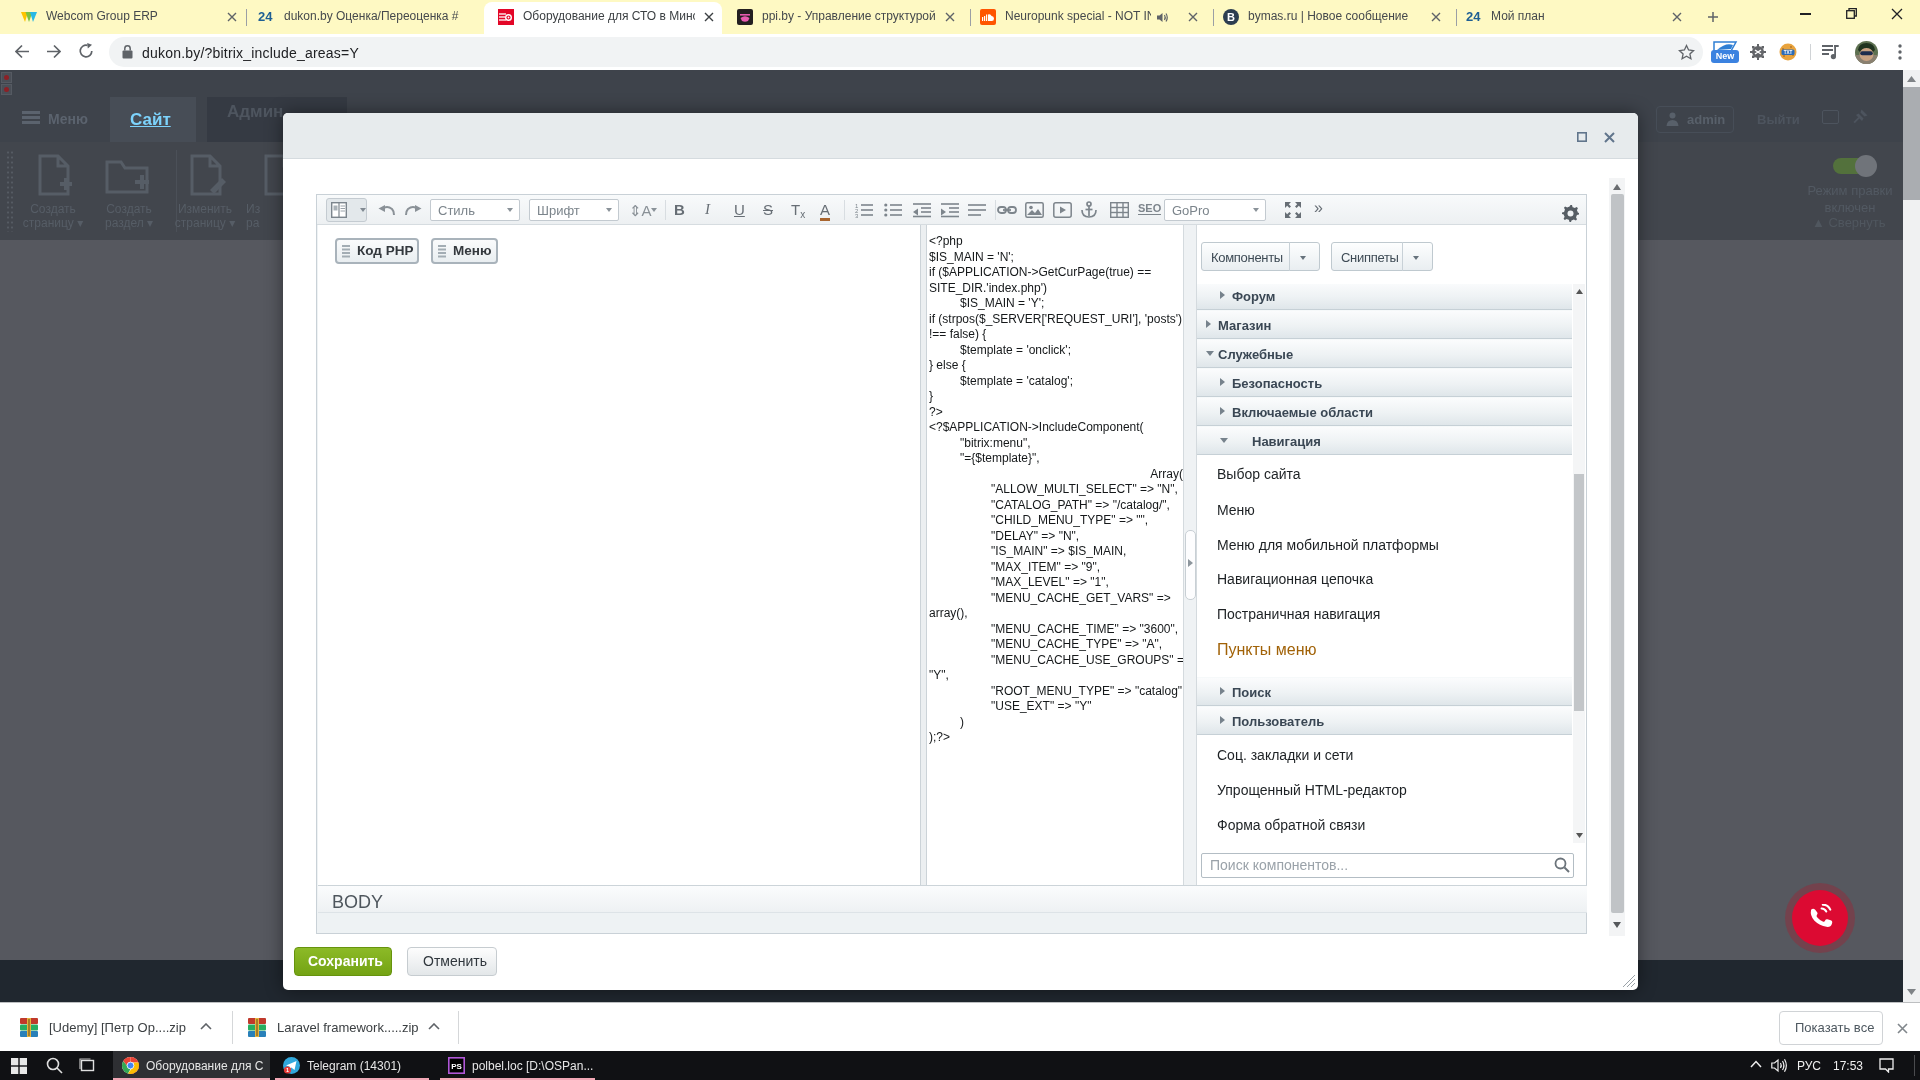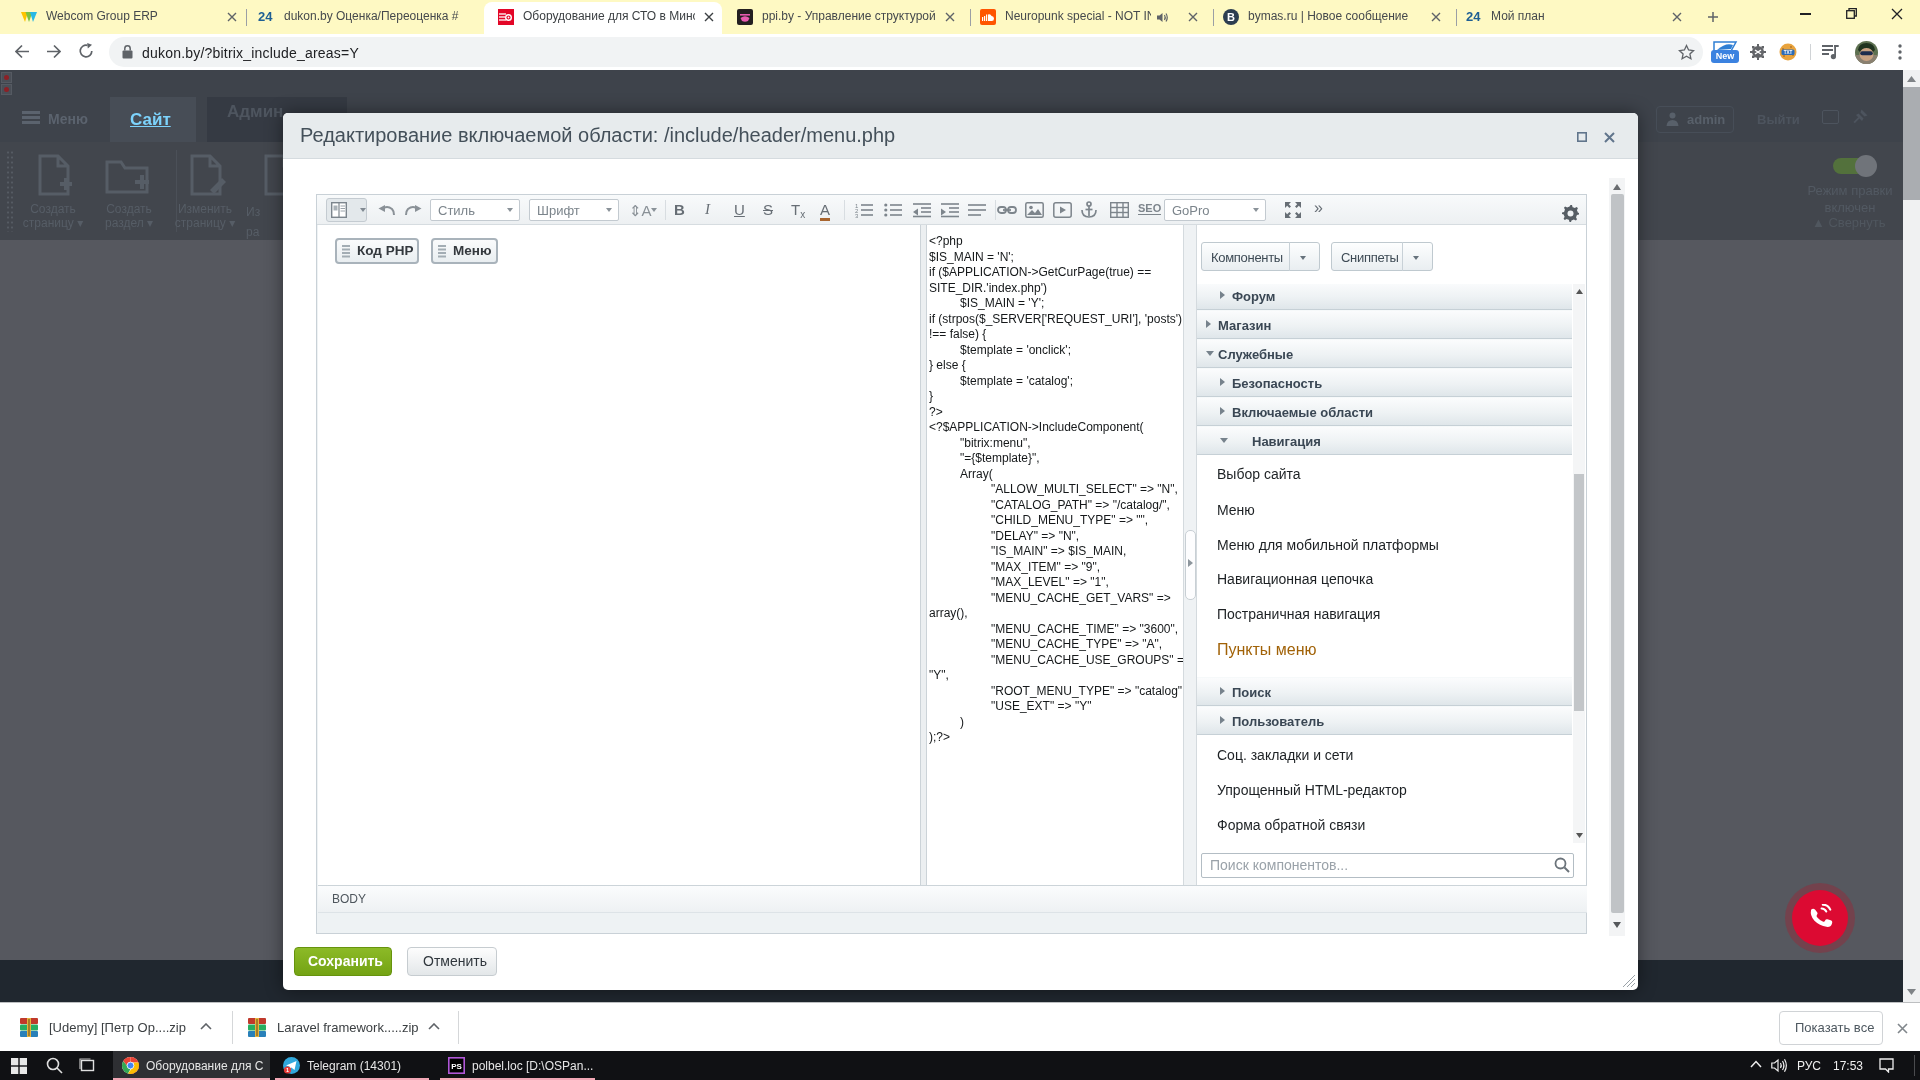--- a/index.html
+++ b/index.html
@@ -212,21 +212,21 @@
       <path d="M28 38 L40 26 L44 30 L32 42 Z" fill="#565d66"></path>
     </svg>
 <svg class="ab" style="left:256px;top:82px;" width="46" height="46" viewBox="0 0 46 46">
       <path d="M10 4 L28 4 L38 14 L38 42 L10 42 Z M28 4 L28 14 L38 14" fill="none" stroke="#565d66" stroke-width="3"></path>
       <path d="M28 38 L40 26 L44 30 L32 42 Z" fill="#565d66"></path>
     </svg>
 <div class="ab" style="left:176px;top:80px;width:1px;height:82px;background:#4b5058;"></div>
 <div class="ab" style="left:12px;top:132px;width:82px;font-size:12px;color:#565d66;text-align:center;line-height:14px;">Создать<br>страницу ▾</div>
 <div class="ab" style="left:88px;top:132px;width:82px;font-size:12px;color:#565d66;text-align:center;line-height:14px;">Создать<br>раздел ▾</div>
 <div class="ab" style="left:164px;top:132px;width:82px;font-size:12px;color:#565d66;text-align:center;line-height:14px;">Изменить<br>страницу ▾</div>
-<div class="ab" style="left:246px;top:132px;width:60px;font-size:12px;color:#565d66;text-align:left;line-height:20px;">Из<br>ра</div>
+<div class="ab" style="left:246px;top:132px;width:60px;font-size:12px;color:#565d66;text-align:left;line-height:14px;">Из<br>ра</div>
 <div class="ab" style="left:1833px;top:88px;width:36px;height:16px;background:#53713c;border-radius:8px;"></div>
 <div class="ab" style="left:1855px;top:85px;width:22px;height:22px;background:#70747a;border-radius:50%;"></div>
 <div class="ab" style="left:1800px;top:112px;width:100px;font-size:13px;color:#525962;text-align:center;line-height:17px;">Режим правки<br>включен</div>
 <div class="ab" style="left:1812px;top:145px;font-size:13px;color:#50575f;">▲ Свернуть</div>
 <div class="ab" style="left:996px;top:80px;width:8px;height:82px;background-image:radial-gradient(circle,#50555d 1px,transparent 1.2px);background-size:4px 5px;"></div>
 <div class="ab" style="left:1px;top:2px;width:11px;height:11px;background:#4a4f57;border:1px solid #555a62;"></div>
 <div class="ab" style="left:3.5px;top:4.5px;width:5px;height:5px;background:#8c2026;border-radius:50%;"></div>
 <div class="ab" style="left:1px;top:14px;width:11px;height:11px;background:#4a4f57;border:1px solid #555a62;"></div>
 <div class="ab" style="left:3.5px;top:16.5px;width:5px;height:5px;background:#8c2026;border-radius:50%;"></div>
 <div class="ab" style="left:0;top:890px;width:1920px;height:42px;background:#20272f;"></div>
@@ -242,21 +242,20 @@
 <svg class="ab" style="left:4px;top:6px;" width="9" height="6" viewBox="0 0 9 6">
       <polygon points="4.5,0 9,6 0,6" fill="#7f8387"></polygon>
     </svg>
 <div class="ab" style="left:0;top:17px;width:17px;height:113px;background:#aaadb1;"></div>
 <svg class="ab" style="left:4px;top:919px;" width="9" height="6" viewBox="0 0 9 6">
       <polygon points="4.5,6 9,0 0,0" fill="#7f8387"></polygon>
     </svg>
 </div>
 <div class="ab" style="left:283px;top:113px;width:1355px;height:877px;background:#fff;border-radius:5px;box-shadow:0 0 18px rgba(0,0,0,0.45);">
 <div class="ab" style="left:0;top:0;width:1355px;height:46px;background:#e7ebed;border-radius:5px 5px 0 0;border-bottom:1px solid #d5dbdf;"></div>
-<div class="ab" style="left:17px;top:11px;font-size:20px;color:#44505a;">Редактирование включаемой области: /include/header/menu.php</div>
 <svg class="ab" style="left:1294px;top:19px;" width="10" height="10" viewBox="0 0 10 10">
       <rect x="0.8" y="0.8" width="8.4" height="8.4" fill="none" stroke="#61758c" stroke-width="1.6"></rect>
     </svg>
 <svg class="ab" style="left:1321px;top:19px;" width="11" height="11" viewBox="0 0 11 11">
       <path d="M1 1 L10 10 M10 1 L1 10" stroke="#61758c" stroke-width="2"></path>
     </svg>
 <div class="ab" style="left:33px;top:81px;width:1271px;height:740px;border:1px solid #c9d1d7;background:#eef2f4;">
 <div class="ab" style="left:0;top:0;width:1269px;height:30px;background:linear-gradient(#f8fafb,#edf0f2);border-bottom:1px solid #d6dce0;"></div>
       <div class="ab" style="left:9px;top:3px;width:41px;height:24px;background:#e3e8eb;border:1px solid #c4cbd1;border-radius:3px;"></div>
       <svg class="ab" style="left:14px;top:7px;" width="16" height="16" viewBox="0 0 16 16">
@@ -416,21 +415,21 @@
         <div style="padding-left:0px;">if (strpos($_SERVER['REQUEST_URI'], 'posts')</div>
         <div style="padding-left:0px;">!== false) {</div>
         <div style="padding-left:31px;">$template = 'onclick';</div>
         <div style="padding-left:0px;">} else {</div>
         <div style="padding-left:31px;">$template = 'catalog';</div>
         <div style="padding-left:0px;">}</div>
         <div style="padding-left:0px;">?&gt;</div>
         <div style="padding-left:0px;">&lt;?$APPLICATION-&gt;IncludeComponent(</div>
         <div style="padding-left:31px;">"bitrix:menu",</div>
         <div style="padding-left:31px;">"={$template}",</div>
-        <div style="padding-left:31px;">Array(</div>
+        <div style="padding-left:31px;text-align:right;">Array(</div>
         <div style="padding-left:62px;">"ALLOW_MULTI_SELECT" =&gt; "N",</div>
         <div style="padding-left:62px;">"CATALOG_PATH" =&gt; "/catalog/",</div>
         <div style="padding-left:62px;">"CHILD_MENU_TYPE" =&gt; "",</div>
         <div style="padding-left:62px;">"DELAY" =&gt; "N",</div>
         <div style="padding-left:62px;">"IS_MAIN" =&gt; $IS_MAIN,</div>
         <div style="padding-left:62px;">"MAX_ITEM" =&gt; "9",</div>
         <div style="padding-left:62px;">"MAX_LEVEL" =&gt; "1",</div>
         <div style="padding-left:62px;">"MENU_CACHE_GET_VARS" =&gt;</div>
         <div style="padding-left:0px;">array(),</div>
         <div style="padding-left:62px;">"MENU_CACHE_TIME" =&gt; "3600",</div>
@@ -497,21 +496,21 @@
           <polygon points="3.5,5 7,0 0,0" fill="#555"></polygon>
         </svg>
       </div>
       <div class="ab" style="left:884px;top:658px;width:373px;height:25px;background:#fff;border:1px solid #b3bdc4;border-radius:2px;"></div>
       <div class="ab" style="left:893px;top:662px;font-size:14px;color:#9aa2a9;">Поиск компонентов...</div>
       <svg class="ab" style="left:1237px;top:662px;" width="16" height="16" viewBox="0 0 16 16">
         <circle cx="6.5" cy="6.5" r="5" fill="none" stroke="#6b737a" stroke-width="1.8"></circle>
         <line x1="10.5" y1="10.5" x2="15" y2="15" stroke="#6b737a" stroke-width="2"></line>
       </svg>
       <div class="ab" style="left:1px;top:690px;width:1269px;height:28px;background:linear-gradient(#fbfcfd,#eef1f3);border-top:1px solid #ccd4d9;border-bottom:1px solid #dde3e7;"></div>
-      <div class="ab" style="left:15px;top:697px;font-size:12px;color:#4e565d;">BODY</div>
+      <div class="ab" style="left:15px;top:697px;font-size:18px;color:#4e565d;">BODY</div>
 </div>
 <div class="ab" style="left:1326px;top:65px;width:16px;height:758px;background:#f3f4f5;">
 <svg class="ab" style="left:4px;top:6px;" width="8" height="6" viewBox="0 0 8 6">
         <polygon points="4,0 8,6 0,6" fill="#6a6d70"></polygon>
       </svg>
 <div class="ab" style="left:1.5px;top:16px;width:13px;height:719px;background:#c0c3c6;border-radius:2px;"></div>
 <svg class="ab" style="left:4px;top:744px;" width="8" height="6" viewBox="0 0 8 6">
         <polygon points="4,6 8,0 0,0" fill="#55585b"></polygon>
       </svg>
 </div>

